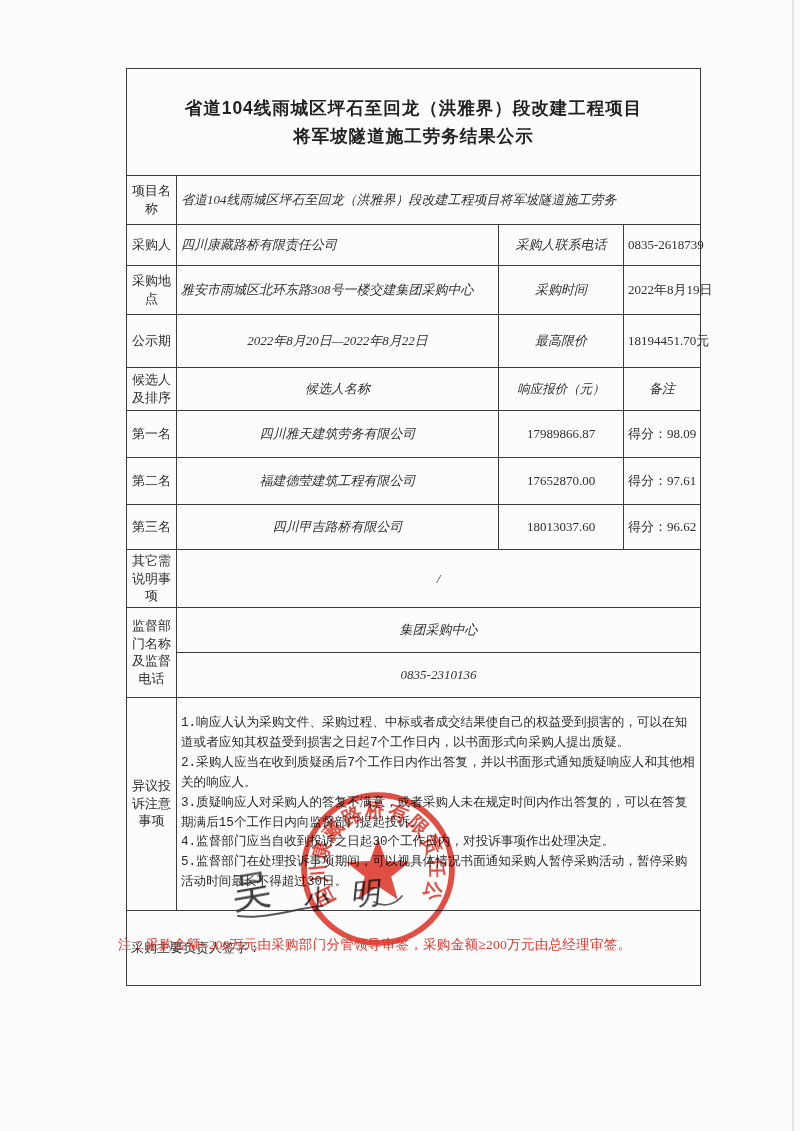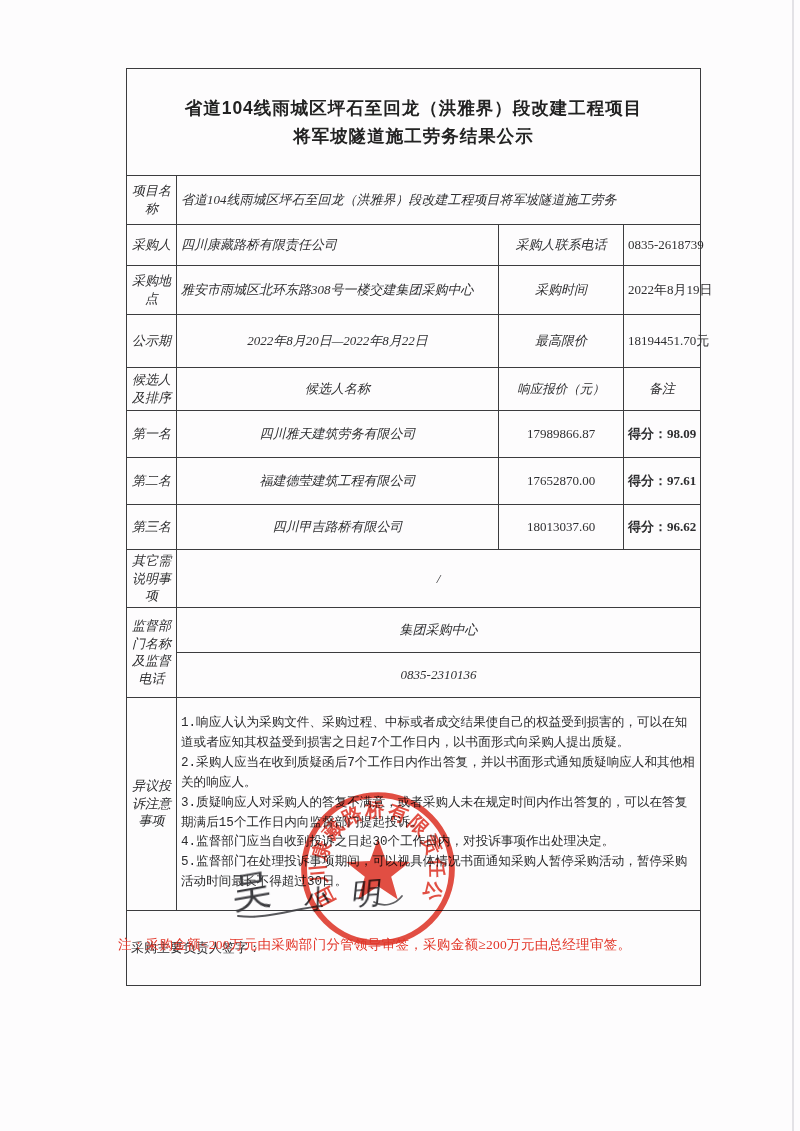--- a/index.html
+++ b/index.html
@@ -32,27 +32,27 @@
     vertical-align:middle;
     line-height:1.35;
   }
   .title-cell { text-align:center; vertical-align:middle; }
   .doc-title {
     font-family:"Liberation Sans","DejaVu Sans",sans-serif;
     font-weight:700; font-size:17.5px; line-height:28px; color:#222;
     letter-spacing:1px;
   }
   .label-cell {
-    text-align:center; padding:2px 3px; font-size:13px; color:#2c2c2e;font-style:italic;
+    text-align:center; padding:2px 3px; font-size:13px; color:#2c2c2e;
   }
   .content-left { text-align:left; padding-left:8px;font-style:italic; }
   .content-center { text-align:center;font-style:italic; }
   .small-val { font-size:11.5px; white-space:nowrap; text-align:center; padding-left:1px; padding-right:1px; }
   .price-val { font-size:12px; white-space:nowrap; text-align:center; }
-  .remark-val { font-size:12.5px; white-space:nowrap; text-align:right; padding-left:2px; padding-right:0;font-weight:bold; }
+  .remark-val { font-size:12.5px; white-space:nowrap; text-align:right; padding-left:2px; padding-right:0; }
   .objection-cell { vertical-align:middle; padding:10px 8px 10px 8px;font-family:Liberation Mono, monospace; }
   .objection-cell .item {
     font-size:12.6px; line-height:1.58; text-align:left; color:#2b2b2d;
   }
   .sign-cell { position:relative; padding-left:8px; font-size:13.5px; }
   .sign-label { display:inline-block; }
   .footer-note {
     position:absolute; left:118px; top:936px; width:560px;
     color:#e23528; font-size:13.5px; letter-spacing:0.3px;
   }

